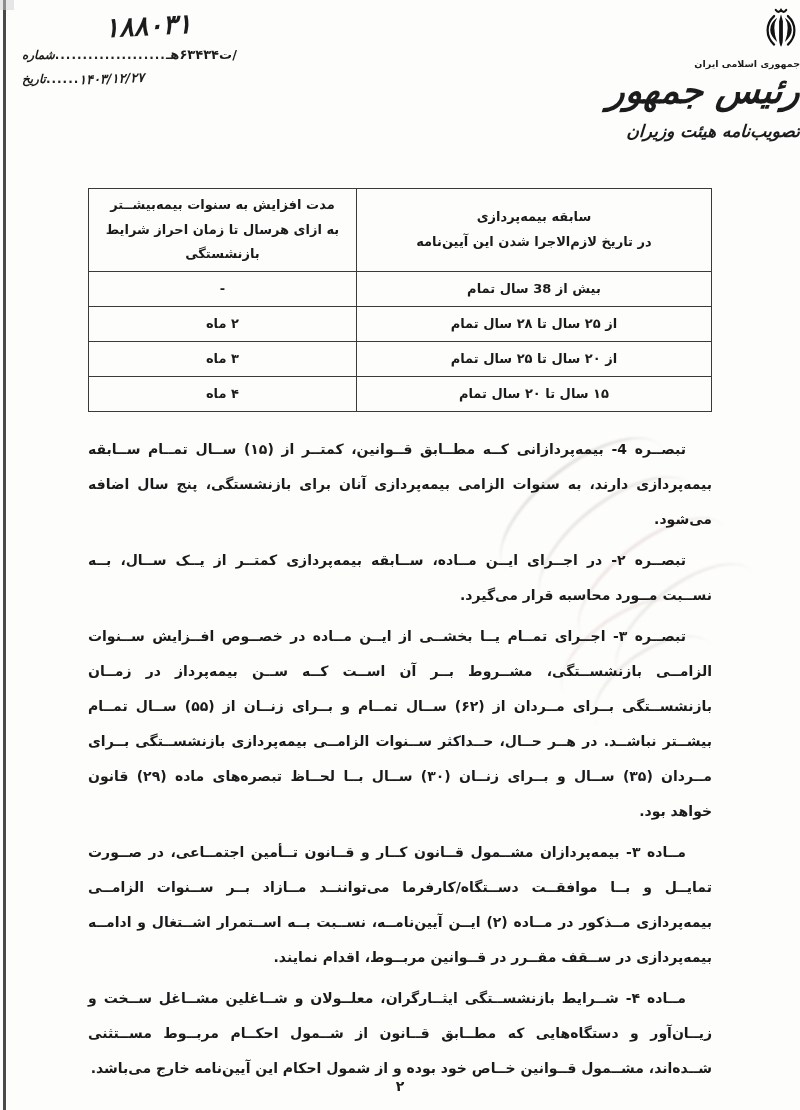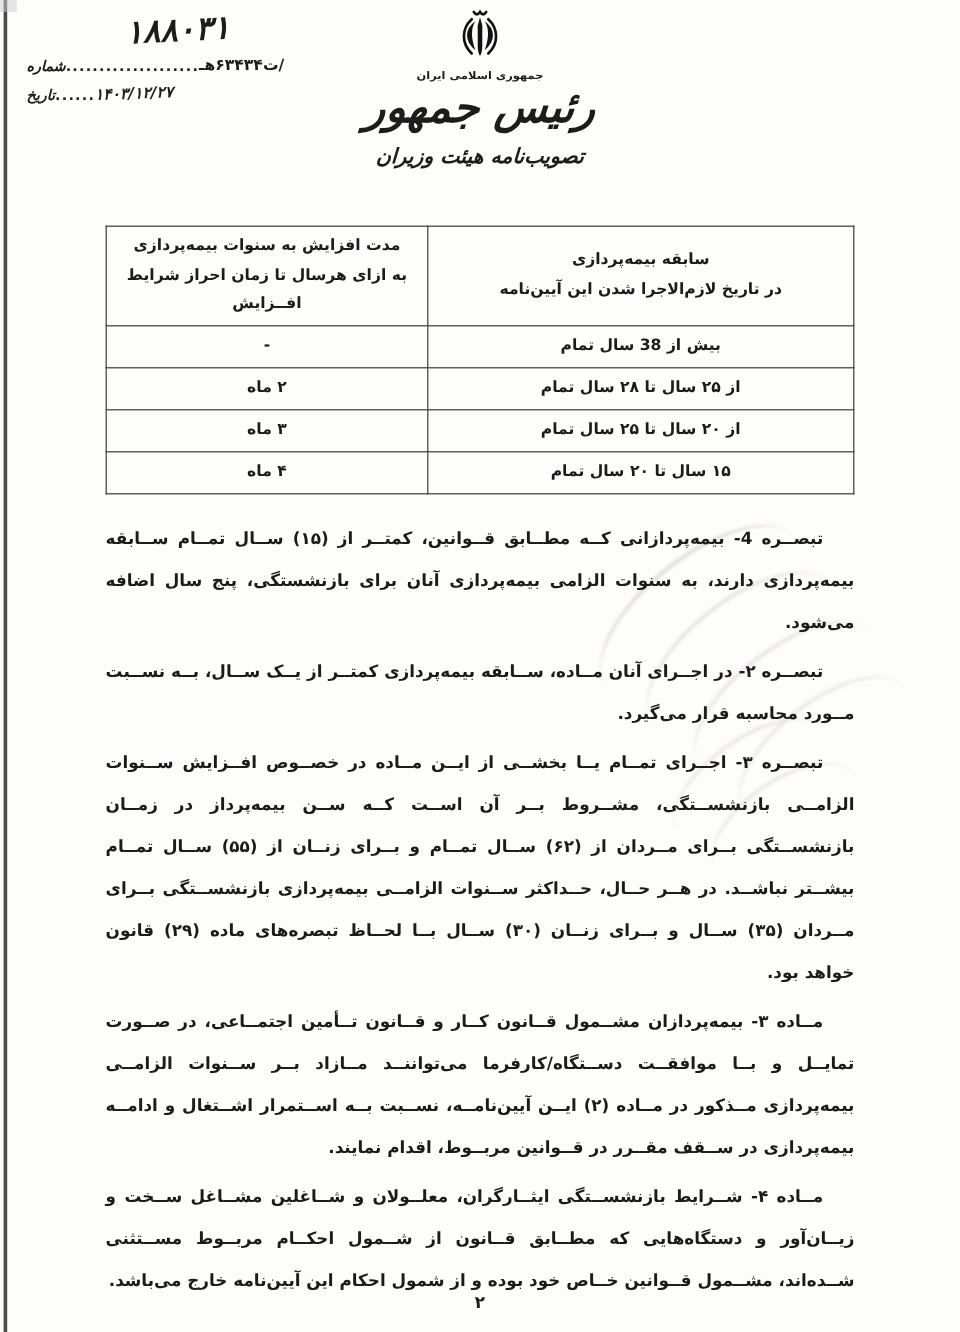--- a/index.html
+++ b/index.html
@@ -44,21 +44,21 @@
   .dots{letter-spacing:1px;color:#222;overflow:hidden;}
   .stamp-suffix{font-size:13px;font-weight:bold;}
   .hand-date{
     font-size:13px;font-weight:bold;font-style:italic;
     transform:rotate(-2deg);letter-spacing:1px;
   }
 
   
   .letterhead{
     position:absolute;top:6px;left:0;width:800px;
-    text-align:center;direction:rtl;
+    text-align:right;direction:rtl;
   }
   .emblem{display:inline-block;}
   .country{
     font-size:9.5px;font-weight:bold;margin-top:2px;
     transform:scaleY(.92);
   }
   .president{
     font-size:36px;font-weight:bold;font-style:italic;
     margin-top:2px;line-height:1.1;
     transform:skewX(-4deg);
@@ -179,22 +179,22 @@
           <col class="c-inc">
           <col class="c-hist">
         </colgroup>
       <thead>
         <tr>
           <th>
             <div>سابقه بیمه‌پردازی</div>
             <div>در تاریخ لازم‌الاجرا شدن این آیین‌نامه</div>
           </th>
           <th>
-            <div>مدت افزایش به سنوات بیمه‌پردازی</div>
-            <div>به ازای هرسال تا زمان احراز شرایط افــزایش</div>
+            <div>مدت افزایش به سنوات بیمه‌بیشــتر</div>
+            <div>به ازای هرسال تا زمان احراز شرایط بازنشستگی</div>
           </th>
         </tr>
       </thead>
       <tbody>
         <tr>
           <td>بیش از 38 سال تمام</td>
           <td>-</td>
         </tr>
         <tr>
           <td>از ۲۵ سال تا ۲۸ سال تمام</td>
@@ -206,21 +206,21 @@
         </tr>
         <tr>
           <td>۱۵ سال تا ۲۰ سال تمام</td>
           <td>۴ ماه</td>
         </tr>
       </tbody>
     </table>
 
     <p class="para"><span class="lead">تبصــره 4-</span><span> بیمه‌پردازانی کــه مطــابق قــوانین، کمتــر از (۱۵) ســال تمــام ســابقه بیمه‌پردازی دارند، به سنوات الزامی بیمه‌پردازی آنان برای بازنشستگی، پنج سال اضافه می‌شود.</span></p>
 
-    <p class="para"><span class="lead">تبصــره ۲-</span><span> در اجــرای آنان مــاده، ســابقه بیمه‌پردازی کمتــر از یــک ســال، بــه نســبت مــورد محاسبه قرار می‌گیرد.</span></p>
+    <p class="para"><span class="lead">تبصــره ۲-</span><span> در اجــرای ایــن مــاده، ســابقه بیمه‌پردازی کمتــر از یــک ســال، بــه نســبت مــورد محاسبه قرار می‌گیرد.</span></p>
 
     <p class="para"><span class="lead">تبصــره ۳-</span><span> اجــرای تمــام یــا بخشــی از ایــن مــاده در خصــوص افــزایش ســنوات الزامــی بازنشســتگی، مشــروط بــر آن اســت کــه ســن بیمه‌پرداز در زمــان بازنشســتگی بــرای مــردان از (۶۲) ســال تمــام و بــرای زنــان از (۵۵) ســال تمــام بیشــتر نباشــد. در هــر حــال، حــداکثر ســنوات الزامــی بیمه‌پردازی بازنشســتگی بــرای مــردان (۳۵) ســال و بــرای زنــان (۳۰) ســال بــا لحــاظ تبصره‌های ماده (۲۹) قانون خواهد بود.</span></p>
 
     <p class="para"><span class="lead">مــاده ۳-</span><span> بیمه‌پردازان مشــمول قــانون کــار و قــانون تــأمین اجتمــاعی، در صــورت تمایــل و بــا موافقــت دســتگاه/کارفرما می‌تواننــد مــازاد بــر ســنوات الزامــی بیمه‌پردازی مــذکور در مــاده (۲) ایــن آیین‌نامــه، نســبت بــه اســتمرار اشــتغال و ادامــه بیمه‌پردازی در ســقف مقــرر در قــوانین مربــوط، اقدام نمایند.</span></p>
 
     <p class="para"><span class="lead">مــاده ۴-</span><span> شــرایط بازنشســتگی ایثــارگران، معلــولان و شــاغلین مشــاغل ســخت و زیــان‌آور و دستگاه‌هایی که مطــابق قــانون از شــمول احکــام مربــوط مســتثنی شــده‌اند، مشــمول قــوانین خــاص خود بوده و از شمول احکام این آیین‌نامه خارج می‌باشد.</span></p>
 
   </div>
 
   <div class="page-num">۲</div>

